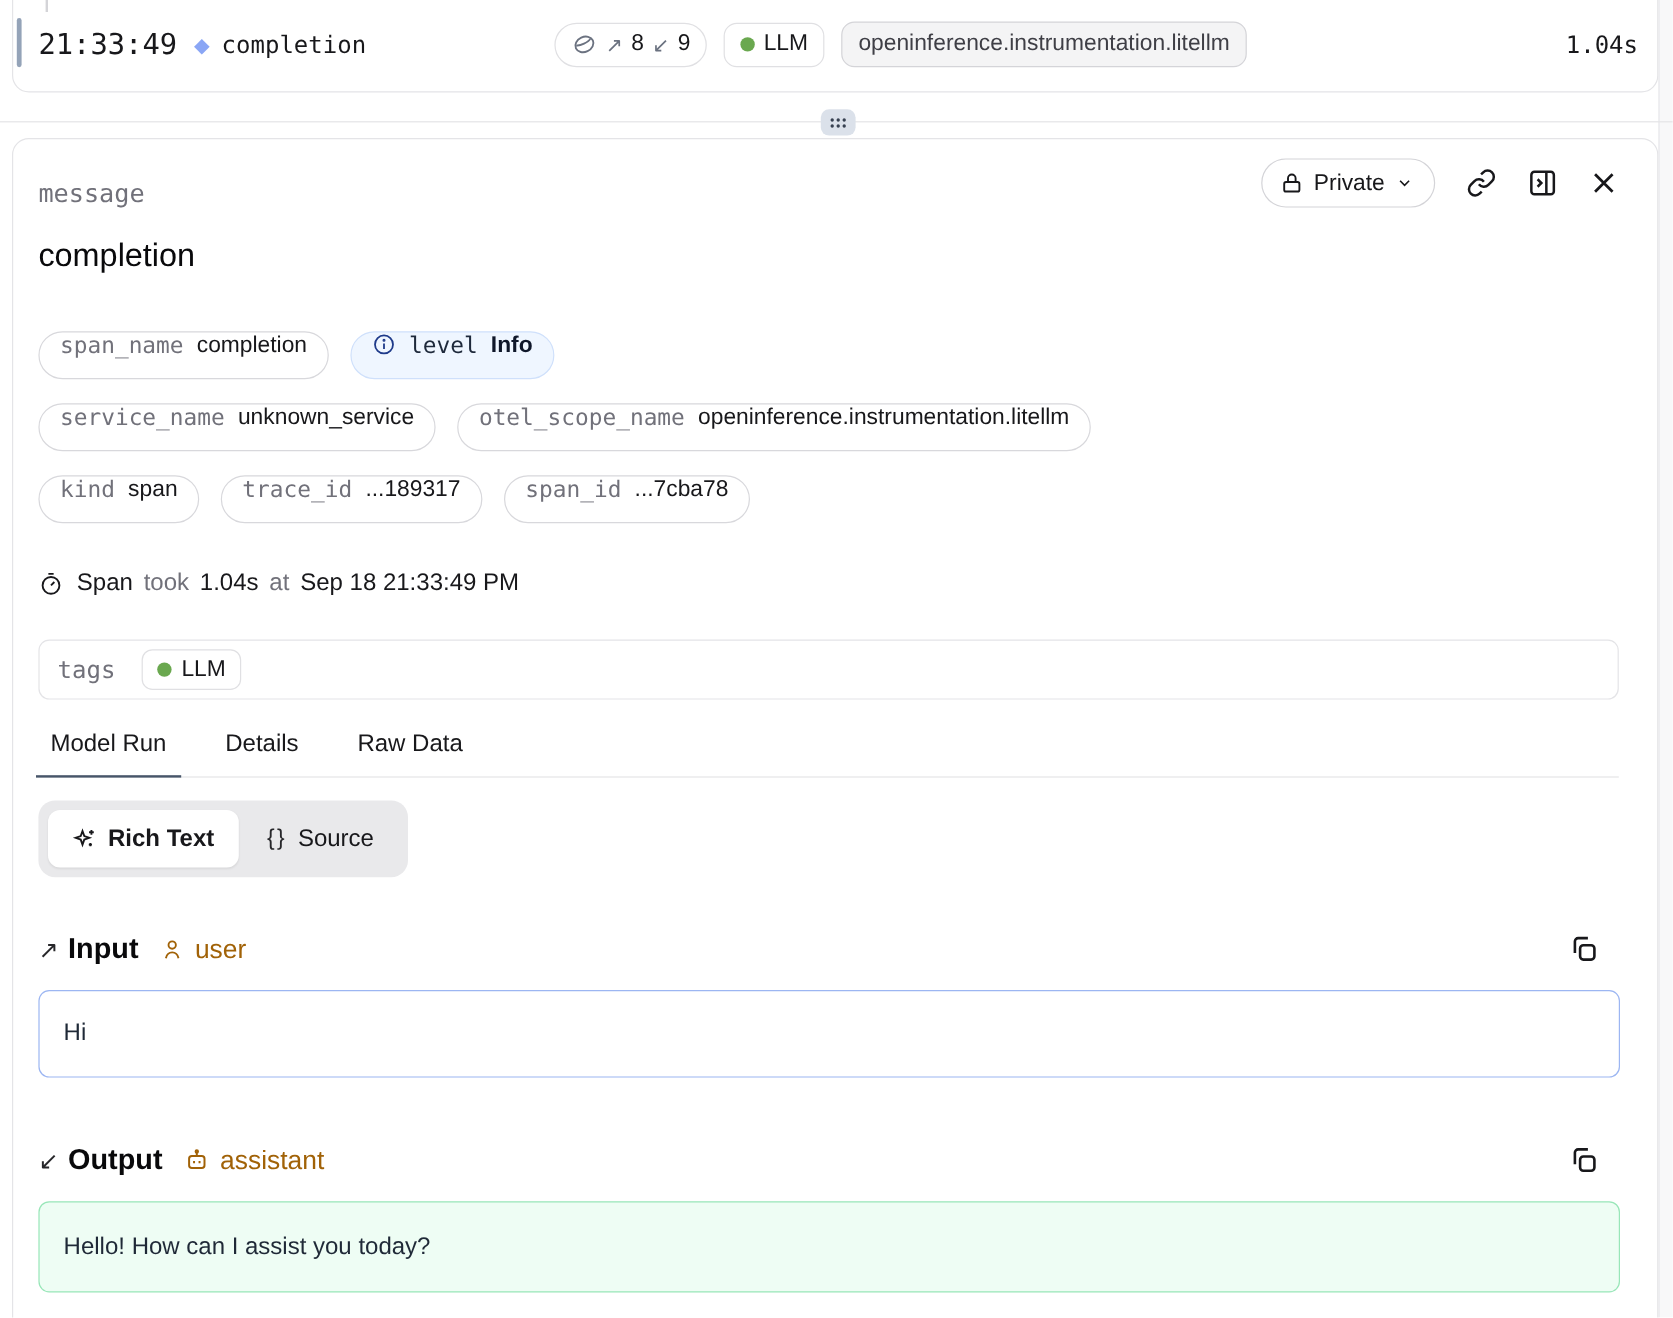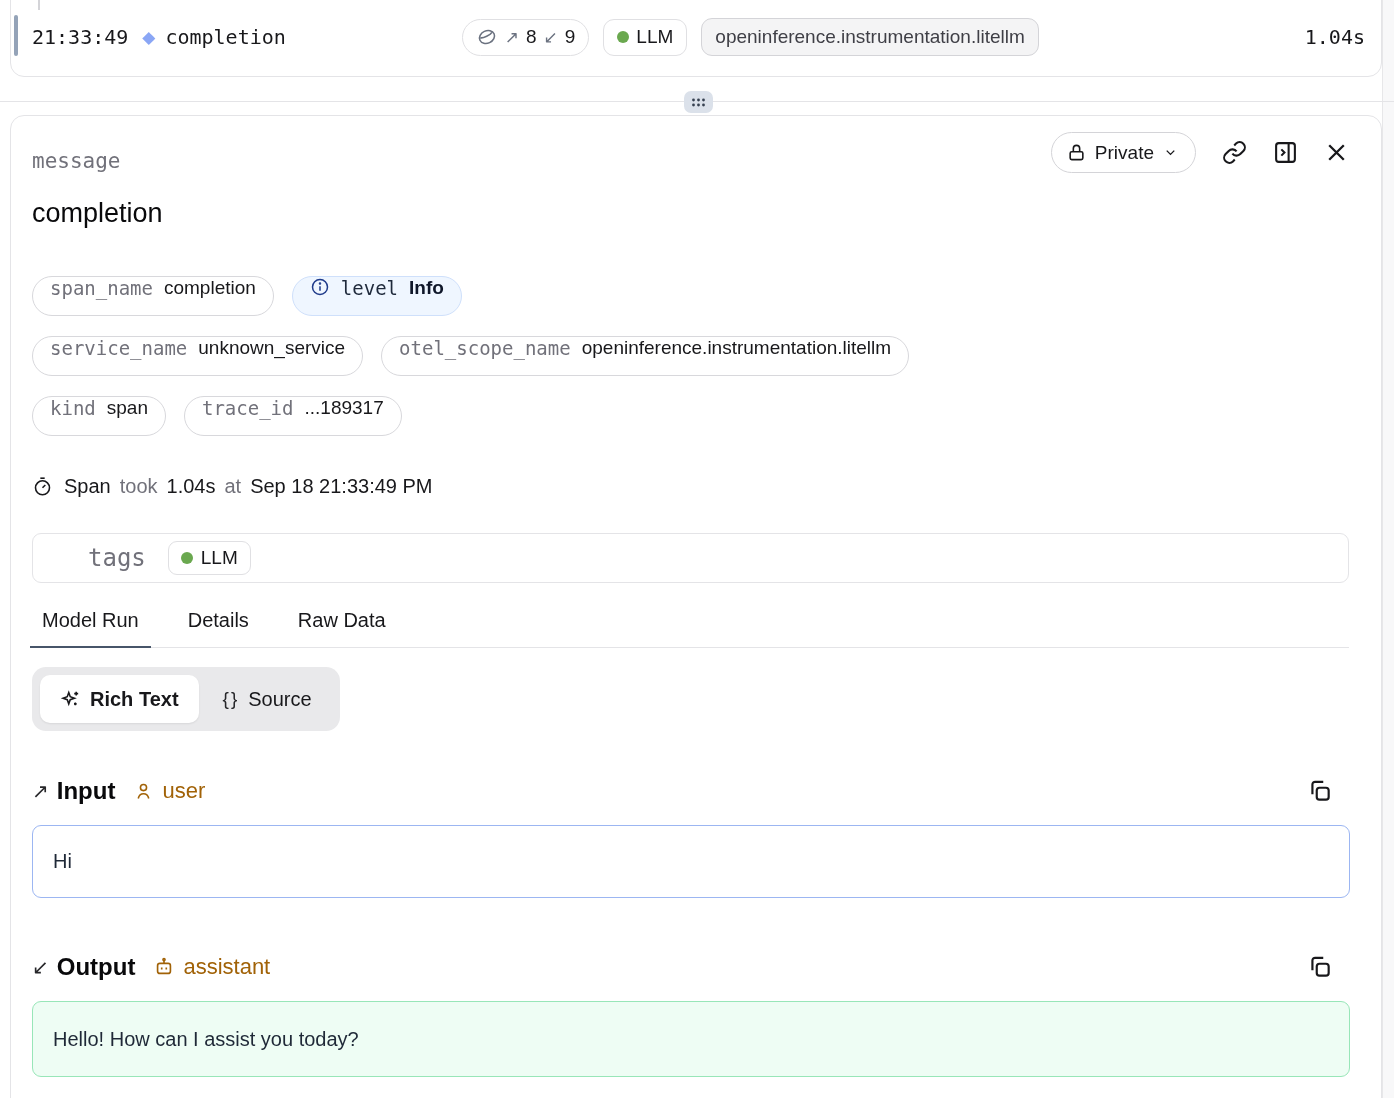--- a/index.html
+++ b/index.html
@@ -12,21 +12,21 @@
   .gutter { position:absolute; right:0; top:0; width:12px; height:100%;
     background:#f8f8f9; border-left:1px solid #e7e7e9; z-index:4; }
 
   
   .trace-card { position:absolute; left:10px; top:-20px; width:1372px; height:97px;
     background:#fff; border:1px solid #e4e4e7; border-radius:14px; z-index:2; }
   .tree-line { position:absolute; left:27px; top:19px; width:2px; height:10px; background:#d4d4d8; }
   .sel-bar { position:absolute; left:3px; top:34px; width:4px; height:41px; background:#94a3b8; border-radius:2px; }
   .trace-row { position:absolute; left:21px; right:16px; top:36px; height:40px;
     display:flex; align-items:center; }
-  .trace-time { font-size:20px; color:#18181b; }
+  .trace-time { font-size:24px; color:#18181b; }
   .trace-diamond { color:#8aa6f5; font-size:17px; margin:0 10px 0 14px; }
   .trace-name { font-size:20px; color:#18181b; }
   .trace-row .spacer { flex:1; }
   .pill-badge { display:inline-flex; align-items:center; height:37px; padding:0 13px;
     border:1px solid #e0e0e3; border-radius:12px; background:#fff; font-size:19px; gap:7px; }
   .token-badge { border-radius:19px; color:#18181b; margin-right:14px; }
   .token-badge .arrow { color:#6b7280; font-size:17px; }
   .token-badge svg { color:#6b7280; }
   .llm-badge { margin-right:14px; border-radius:11px; font-weight:500;}
   .dot { width:12px; height:12px; border-radius:50%; background:#6aa84f; display:inline-block; }
@@ -65,21 +65,21 @@
   .level-badge .kv-val { color:#0f172a; font-weight:700; }
   .level-badge svg { color:#1e3a8a; }
 
   .timing { margin-top:39px; display:flex; align-items:center; gap:9px; font-size:20px; }
   .timing svg { color:#18181b; margin-right:2px; }
   .t-dark { color:#18181b; font-weight:500; }
   .t-gray { color:#71717a; font-weight:400; }
 
   .tags-box { margin-top:35px; height:50px; border:1px solid #e4e4e7; border-radius:9px;
     display:flex; align-items:center; padding:0 15px; gap:22px; }
-  .tags-label { font-size:24px; color:#71717a;margin-left:40px; }
+  .tags-label { font-size:20px; color:#71717a; }
   .tag-chip { display:inline-flex; align-items:center; gap:8px; height:34px; padding:0 12px;
     border:1px solid #e0e0e3; border-radius:9px; font-size:19px; font-weight:500; background:#fff; }
 
   .tabs { margin-top:26px; display:flex; gap:25px; border-bottom:1px solid #e4e4e7; margin-left:-2px; }
   .tab { font-size:20px; color:#18181b; padding:0 12px 14px 12px; cursor:pointer;
     border-bottom:2px solid transparent; margin-bottom:-1px; }
   .tab.active { border-bottom-color:#475569; }
 
   .view-toggle { margin-top:19px; display:inline-flex; align-items:flex-end; background:#e9e9eb;
     border-radius:14px; padding:8px; gap:4px; }
@@ -241,20 +241,24 @@
       </div>
       <div class="badge-row">
         <span class="kv-badge">
           <span class="kv-key mono">kind</span>
           <span class="kv-val">span</span>
         </span>
         <span class="kv-badge">
           <span class="kv-key mono">trace_id</span>
           <span class="kv-val">...189317</span>
         </span>
+        <span class="kv-badge">
+          <span class="kv-key mono">span_id</span>
+          <span class="kv-val">...7cba78</span>
+        </span>
       </div>
     </div>
 
     <div class="timing">
       <span>
         <svg width="21" height="21" viewBox="0 0 24 24" fill="none" stroke="currentColor" stroke-width="1.8">
           <circle cx="12" cy="13.5" r="8"></circle>
           <path d="M9.5 2.5h5"></path>
           <path d="M12 13.5l3.2-3.2"></path>
         </svg>

